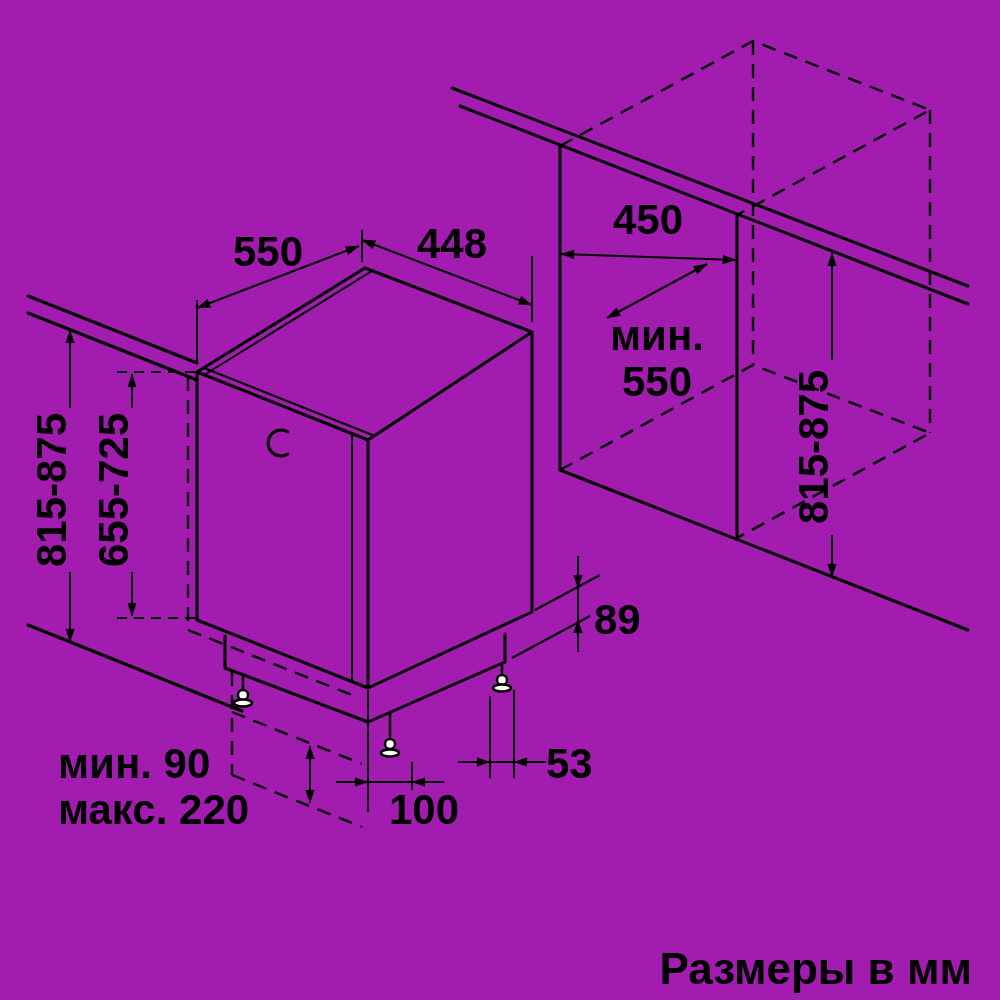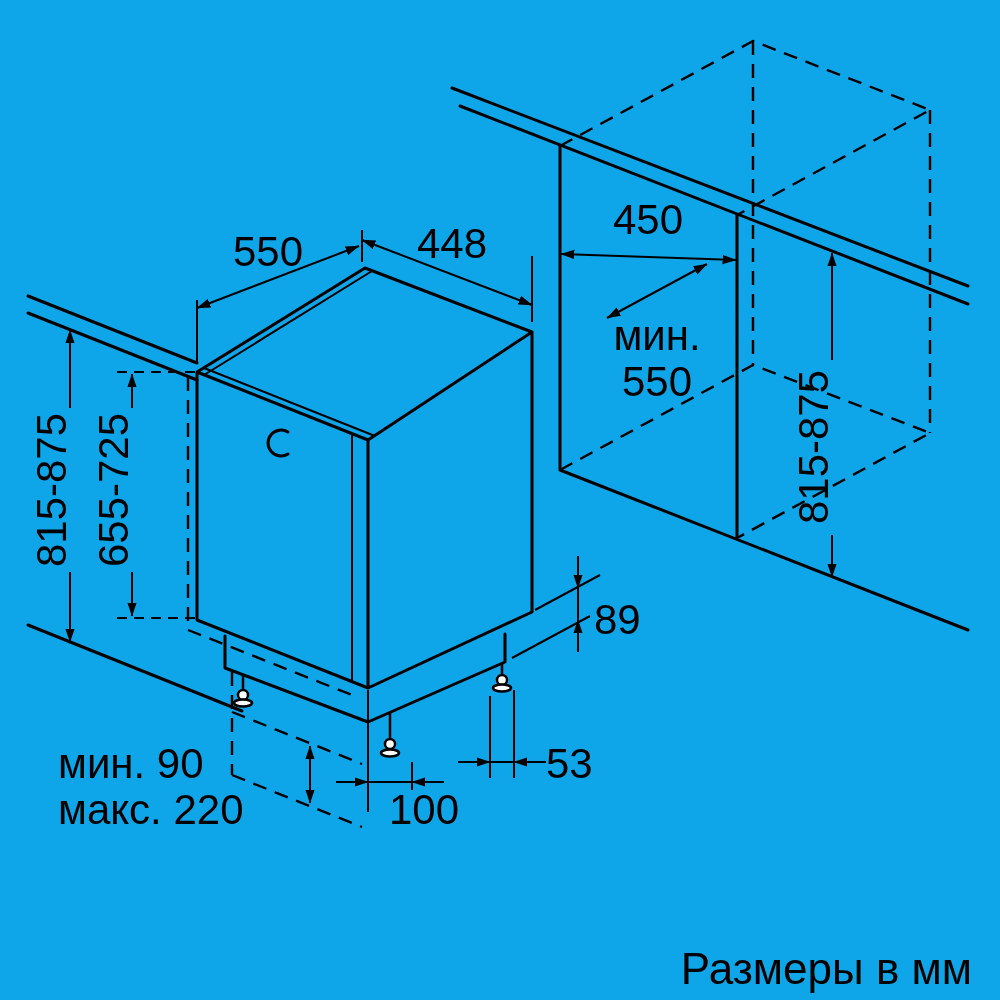--- a/index.html
+++ b/index.html
@@ -1,16 +1,16 @@
 <!DOCTYPE html>
 <html><head>
 <meta charset="utf-8">
 <style>
   html,body{margin:0;padding:0;background:#ffffff;}
-  .stage{width:1000px;height:1000px;background:#0ea5e9;position:relative;overflow:hidden;}
+  .stage{width:1000px;height:1000px;background:#a21caf;position:relative;overflow:hidden;font-weight:bold;}
   svg{display:block;}
   .obj{stroke:#000;stroke-width:3;fill:none;stroke-linejoin:round;stroke-linecap:round;}
   .rim{stroke:#000;stroke-width:2;fill:none;}
   .dash{stroke:#000;stroke-width:2.4;fill:none;stroke-dasharray:14 9;stroke-linecap:butt;}
   .dashthin{stroke:#000;stroke-width:2;fill:none;stroke-dasharray:10 7;}
   .ext{stroke:#000;stroke-width:2;fill:none;}
   .dim{stroke:#000;stroke-width:2;fill:none;}
   .foot{stroke:#000;stroke-width:2.5;fill:#fff;}
   text{font-family:"Liberation Sans","DejaVu Sans",sans-serif;font-size:42px;fill:#000;}
   .caption{font-size:44px;}

